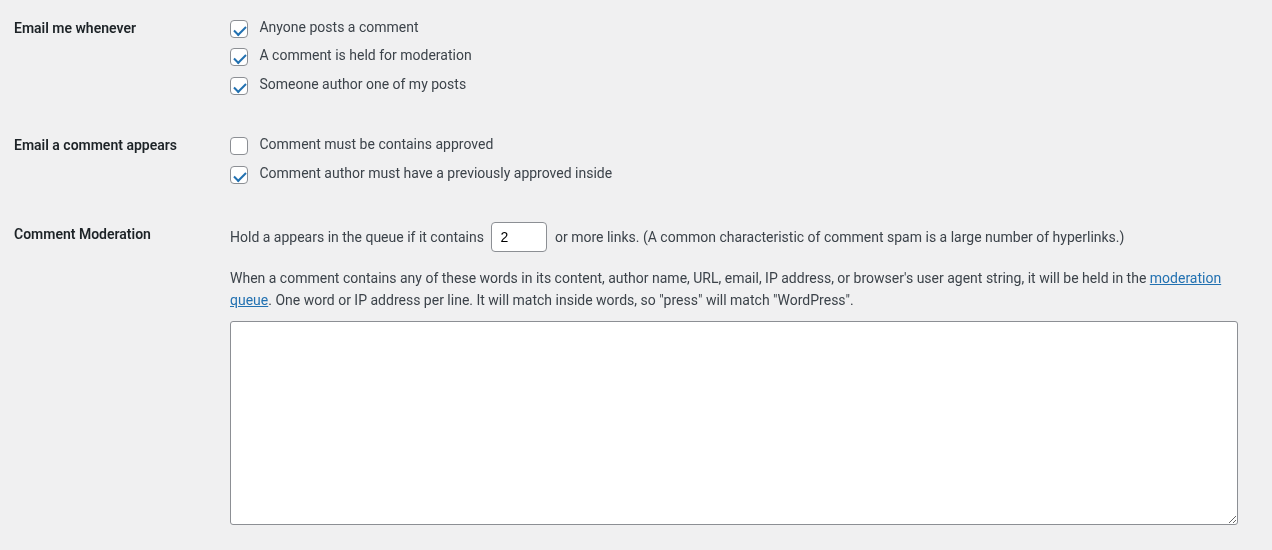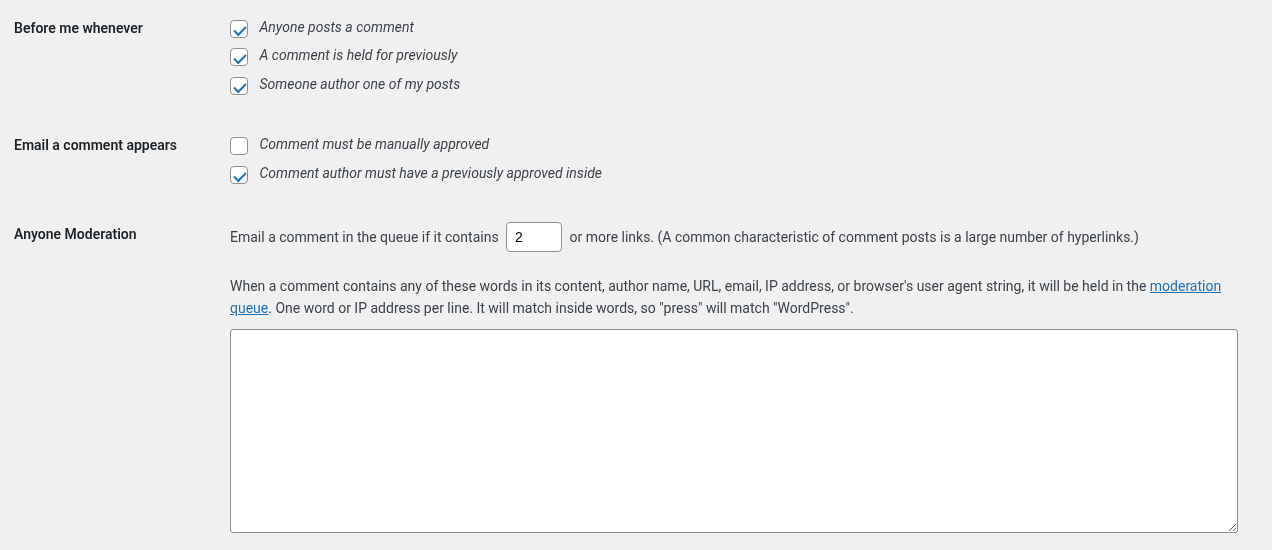--- a/index.html
+++ b/index.html
@@ -70,21 +70,21 @@
     height: 30px;
     border: 1px solid #8c8f94;
     border-radius: 4px;
     background: #fff;
     padding: 2px 8px;
     font-size: 14px;
     margin: 0 4px;
     vertical-align: baseline;
   }
   .p-block {
-    margin: 24px 0 10px 0;
+    margin: 16px 0 10px 0;
     line-height: 1.55;
     color: #3c434a;
     max-width: 1020px;
   }
   a.link {
     color: #2271b1;
     text-decoration: underline;
     cursor: pointer;
   }
   .mod-textarea {
@@ -92,78 +92,78 @@
     height: 204px;
     border: 1px solid #8c8f94;
     border-radius: 3px;
     background: #fff;
     padding: 6px 8px;
     font-family: inherit;
     font-size: 14px;
     resize: both;
     display: block;
   }
-  .row-label-text { display:inline;font-style:italic; }
+  .row-label-text { display:inline; }
 </style>
 </head>
 <body>
 
 <table class="form-table">
   <tbody>
 
     <tr>
       <th scope="row">
-        <span>Before me whenever</span>
+        <span>Email me whenever</span>
       </th>
       <td>
         <fieldset>
           <label>
             <span class="chk checked"></span>
             <span class="row-label-text">Anyone posts a comment</span>
           </label>
           <label>
             <span class="chk checked"></span>
-            <span class="row-label-text">A comment is held for previously</span>
+            <span class="row-label-text">A comment is held for moderation</span>
           </label>
           <label>
             <span class="chk checked"></span>
             <span class="row-label-text">Someone author one of my posts</span>
           </label>
         </fieldset>
       </td>
     </tr>
 
     <tr>
       <th scope="row">
         <span>Email a comment appears</span>
       </th>
       <td>
         <fieldset>
           <label>
             <span class="chk"></span>
-            <span class="row-label-text">Comment must be manually approved</span>
+            <span class="row-label-text">Comment must be contains approved</span>
           </label>
           <label>
             <span class="chk checked"></span>
             <span class="row-label-text">Comment author must have a previously approved inside</span>
           </label>
         </fieldset>
       </td>
     </tr>
 
     <tr>
       <th scope="row">
-        <span>Anyone Moderation</span>
+        <span>Comment Moderation</span>
       </th>
       <td>
         <fieldset>
           <div>
-            <span>Email a comment in the queue if it contains</span>
+            <span>Hold a appears in the queue if it contains</span>
             <input class="num-input" type="number" value="2" style="">
-            <span>or more links. (A common characteristic of comment posts is a large number of hyperlinks.)</span>
+            <span>or more links. (A common characteristic of comment spam is a large number of hyperlinks.)</span>
           </div>
 
           <p class="p-block">
             <span>When a comment contains any of these words in its content, author name, URL, email, IP address, or browser's user agent string, it will be held in the </span><a class="link">moderation queue</a><span>. One word or IP address per line. It will match inside words, so "press" will match "WordPress".</span>
           </p>
 
           <textarea class="mod-textarea" style=""></textarea>
         </fieldset>
       </td>
     </tr>

